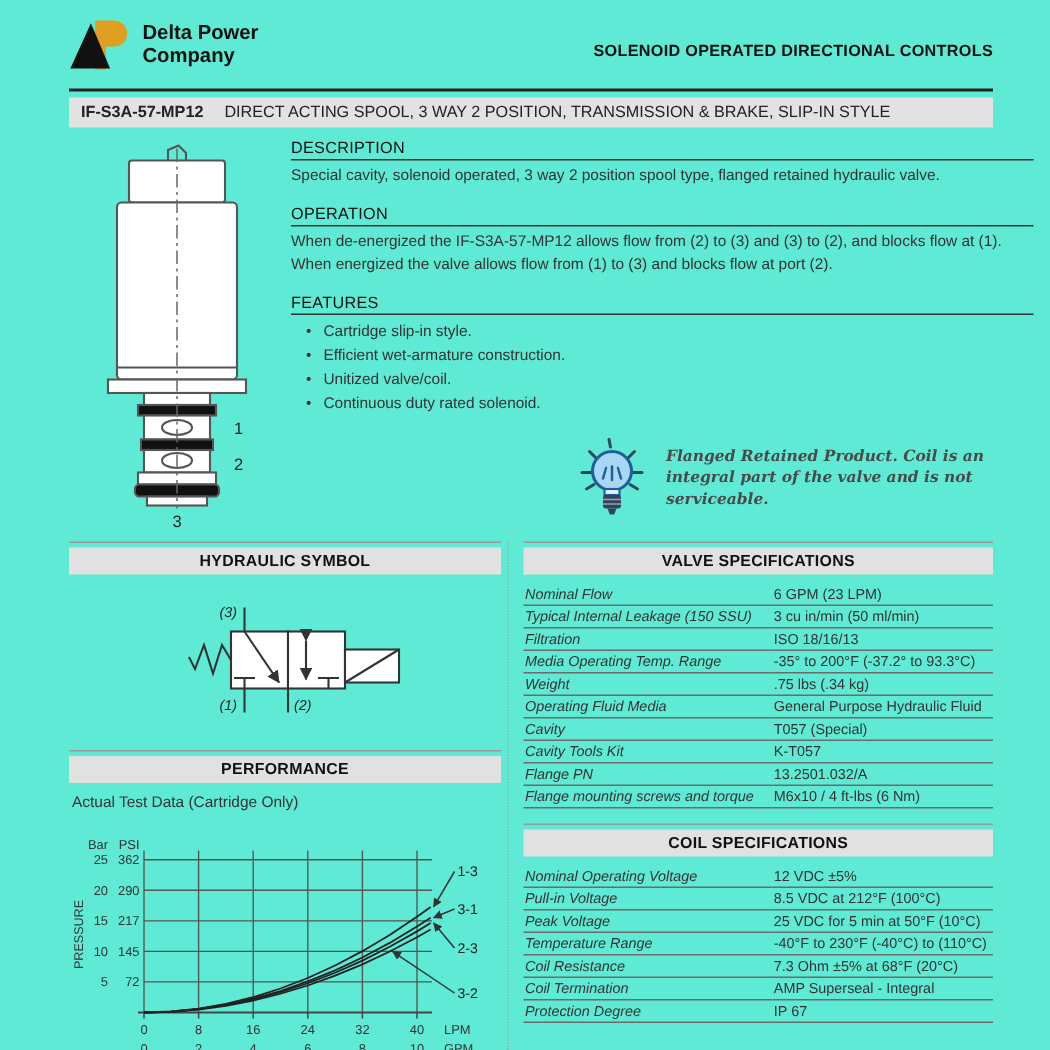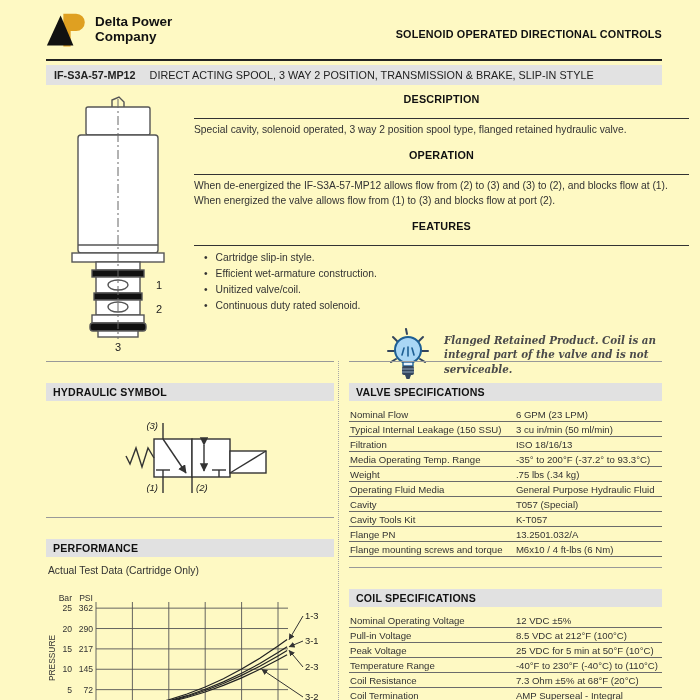--- a/index.html
+++ b/index.html
@@ -1,53 +1,53 @@
 <!DOCTYPE html>
 <html><head>
 <meta charset="utf-8">
 <style>
   * { margin:0; padding:0; box-sizing:border-box; }
   html,body { background:#888; }
   .page {
-    width:700px; height:700px; background:#fef9c3; margin:0 auto;
+    width:700px; height:700px; background:#5eead4; margin:0 auto;
     font-family:"Liberation Sans","DejaVu Sans",sans-serif; color:#2b2b2b;
     padding:12px 38px 8px 46px; position:relative; overflow:hidden;
   }
   
   .header { display:flex; align-items:flex-start; border-bottom:2px solid #222; padding-bottom:9px; }
   .logo { display:flex; align-items:flex-start; gap:7px; }
   .logo-text { font-weight:bold; font-size:13.5px; line-height:1.12; color:#111; padding-top:2px; }
   .doc-title { margin-left:auto; font-weight:bold; font-size:10.8px; color:#111; padding-top:16px; letter-spacing:0.2px; }
   
   .product-bar { background:#e2e2e2; margin-top:4px; padding:4px 8px; font-size:10.8px; color:#222; }
   .product-bar .model { font-weight:bold; margin-right:14px; }
   
   .upper { display:flex; margin-top:6px; height:262px; }
   .valve-fig { flex:0 0 138px; padding:4px 0 0 10px; }
   .upper-right { flex:1; padding-left:10px; padding-top:2px; }
-  .sec-head { font-weight:bold; font-size:10.8px; color:#111; border-bottom:1.5px solid #333; padding-bottom:13px; margin-bottom:4px; letter-spacing:0.2px;text-align:center; }
+  .sec-head { font-weight:normal; font-size:10.8px; color:#111; border-bottom:1.5px solid #333; padding-bottom:1px; margin-bottom:4px; letter-spacing:0.2px; }
   .sec-block { margin-bottom:11px; }
   .body-text { font-size:10.3px; line-height:1.45; color:#333; }
   ul.features { list-style:none; font-size:10.3px; line-height:1.55; color:#333; padding-left:10px; }
   ul.features li::before { content:"•"; margin-right:8px; }
   .note { display:flex; align-items:center; gap:12px; margin-top:14px; margin-left:190px; }
   .note-text { font-family:"DejaVu Serif","Liberation Serif",serif; font-style:italic; font-size:10.3px; color:#4a4a4a; line-height:1.4; width:245px;font-weight:bold; }
   
   .lower { display:flex; margin-top:8px; }
   .col-left { flex:0 0 292px; border-right:1px dotted #a8a8a8; padding-right:4px; }
   .col-right { flex:1; padding-left:10px; }
   .rule { border-top:1px solid #999; }
-  .gray-bar { background:#e1e1e1; font-weight:bold; font-size:10.6px; color:#111; padding:3px 7px; margin-top:21px; letter-spacing:0.2px; }
+  .gray-bar { background:#e1e1e1; font-weight:bold; font-size:10.6px; color:#111; padding:3px 7px; margin-top:3px; letter-spacing:0.2px;text-align:center; }
   .sym-wrap { text-align:center; padding:14px 0 10px 0; }
   .perf-sub { font-size:10.3px; color:#333; margin:8px 0 0 2px; }
   .chart-wrap { margin-top:16px; padding-left:2px; }
   
   table.spec { width:100%; border-collapse:collapse; font-size:9.6px; color:#333; margin-top:6px; }
   table.spec td { border-bottom:1px solid #6b6b6b; padding:1.5px 3px 1.5px 1px; vertical-align:top; }
-  table.spec td.lab { width:53%; }
+  table.spec td.lab { width:53%;font-style:italic; }
   .tbl-gap { height:10px; }
   svg text { font-family:"Liberation Sans","DejaVu Sans",sans-serif; }
 </style>
 </head>
 <body>
 
 <div class="page">
 
   <div class="header">
     <div class="logo">

